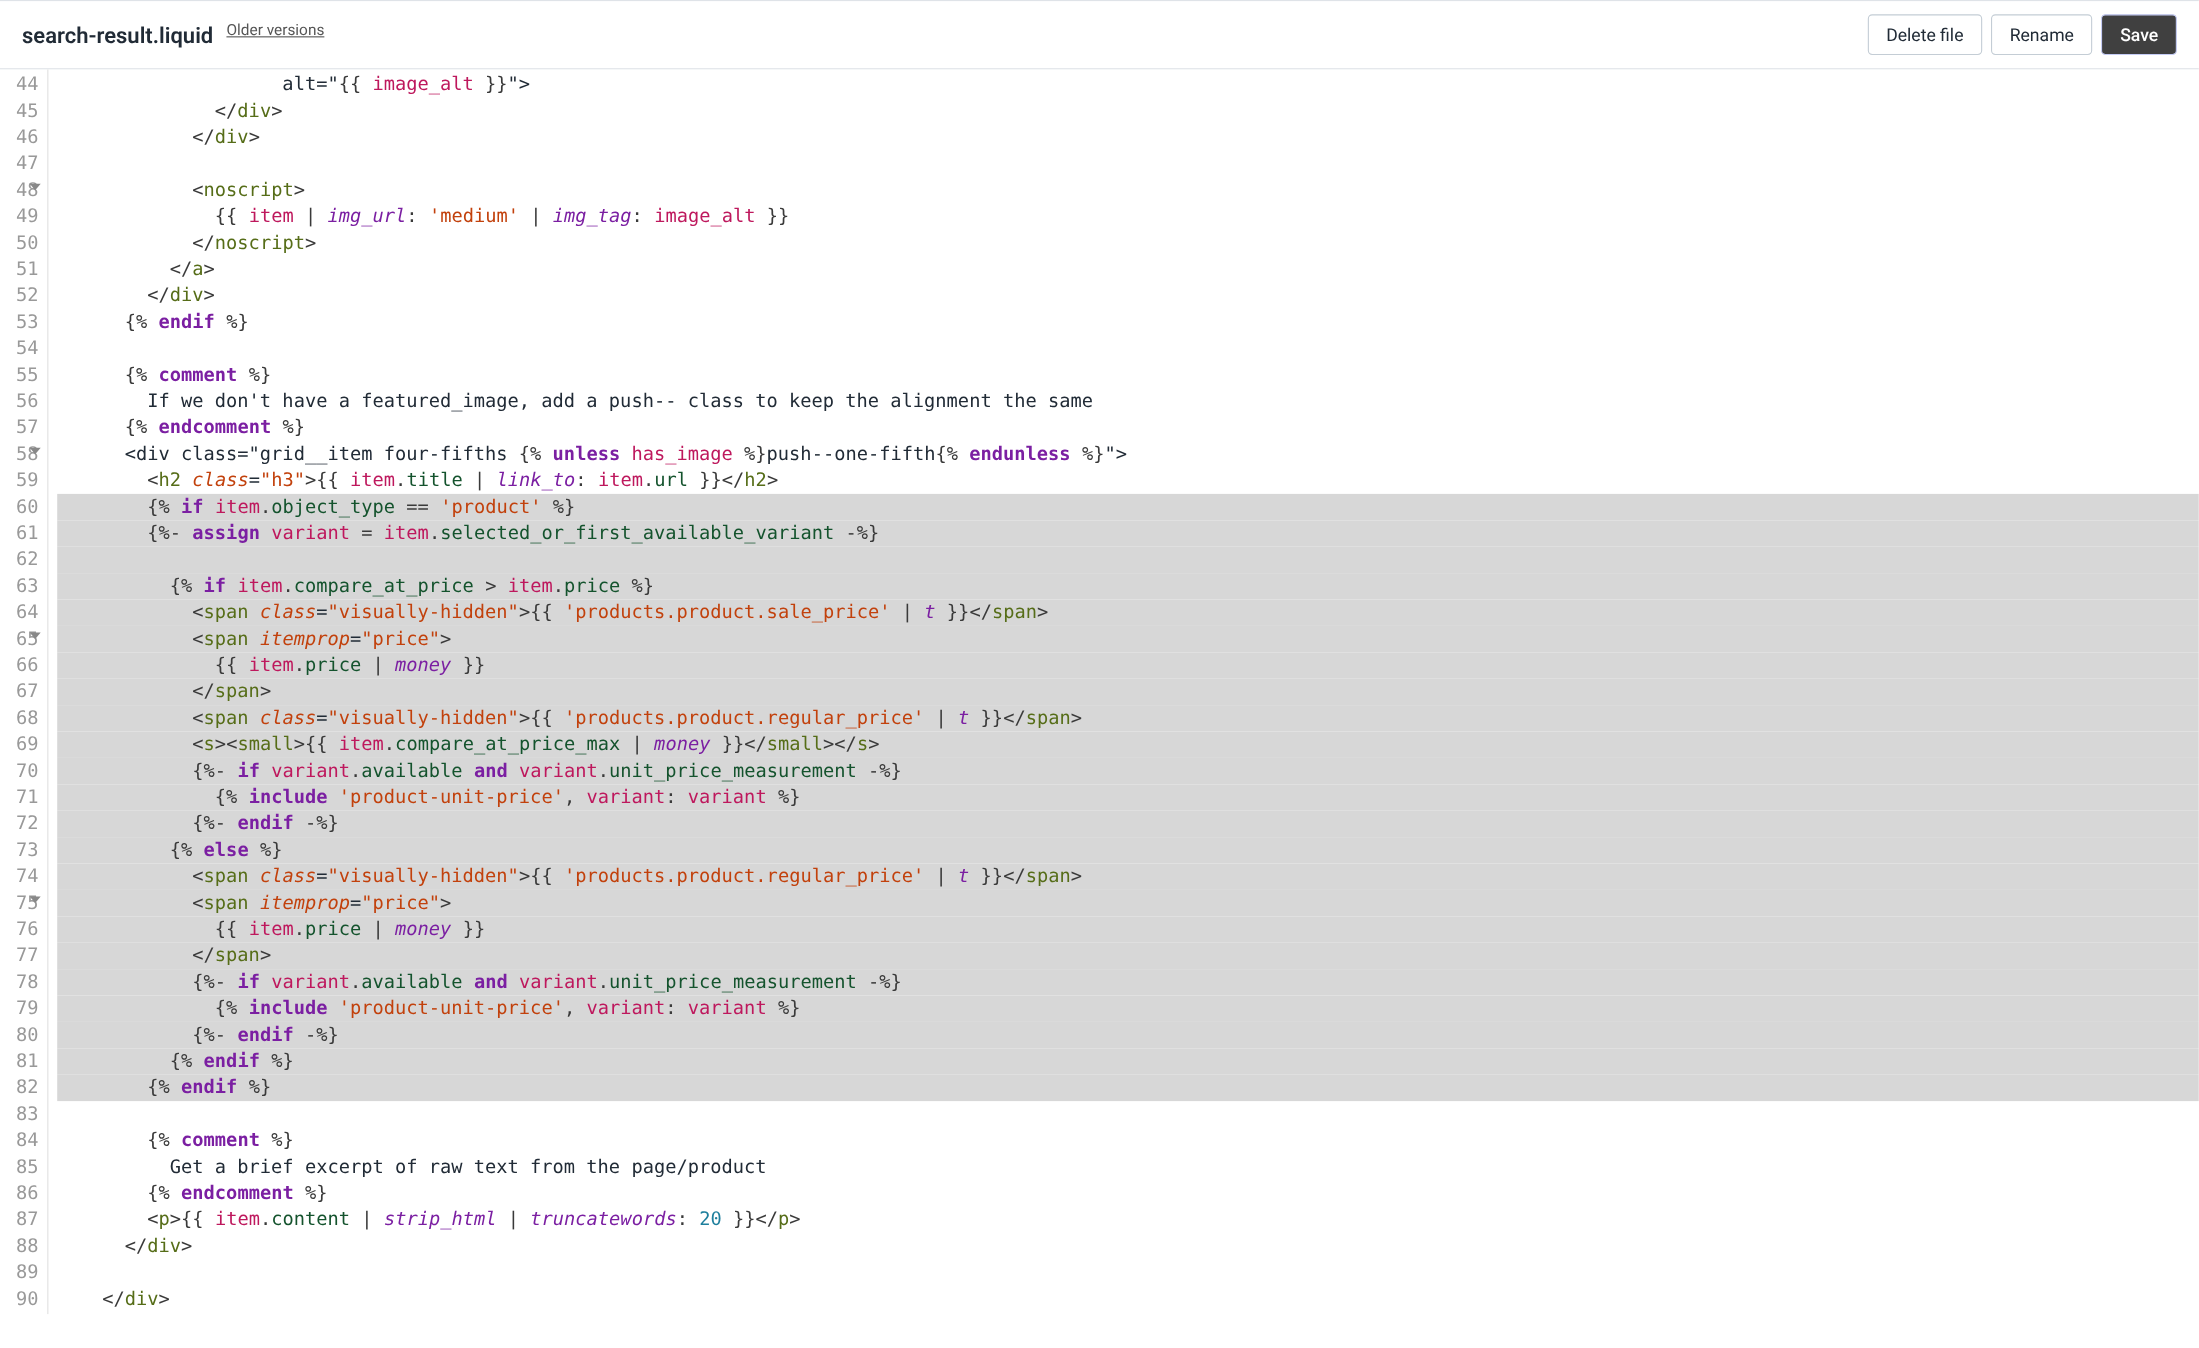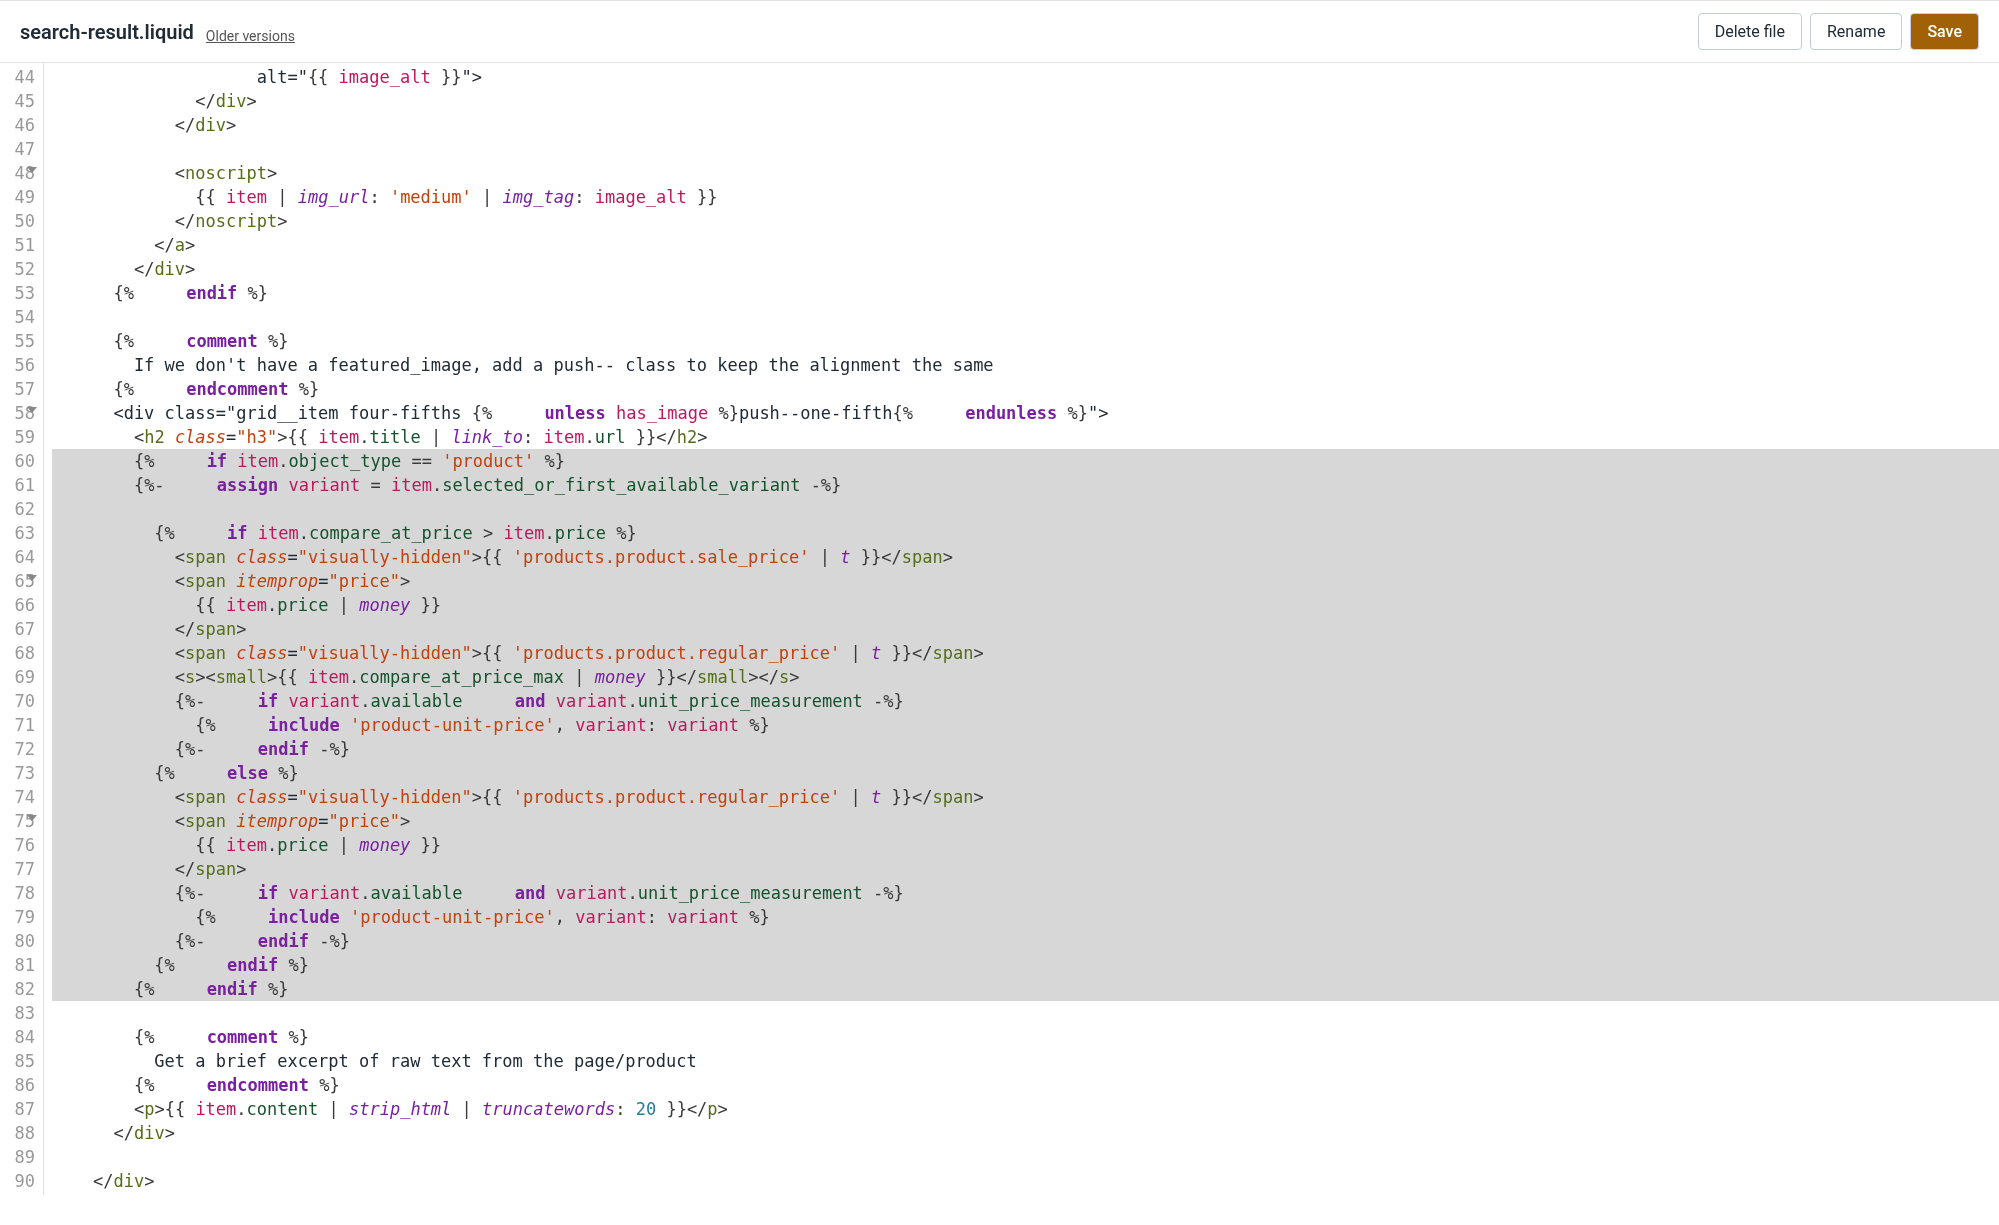--- a/index.html
+++ b/index.html
@@ -12,21 +12,21 @@
   .header {
     display: flex;
     align-items: center;
     justify-content: space-between;
     padding: 12px 20px;
     border-bottom: 1px solid #dfe3e8;
     border-top: 1px solid #dfe3e8;
   }
   .header-left {
     display: flex;
-    align-items: flex-end;
+    align-items: flex-start;
     gap: 12px;
   }
   .filename {
     font-size: 20px;
     font-weight: 600;
     color: #212b36;
   }
   .older-versions {
     font-size: 14px;
     color: #555;
@@ -41,21 +41,21 @@
     padding: 8px 16px;
     border: 1px solid #c4cdd5;
     border-radius: 4px;
     background: #fff;
     font-size: 16px;
     color: #212b36;
     cursor: pointer;
     font-family: inherit;
   }
   .btn-save {
-    background: #a16207;
+    background: #404040;
     border-color: #c5ccf5;
     color: #fff;
     font-weight: 500;
   }
   .editor-wrap {
     display: flex;
     font-family: "Menlo", "Monaco", "Consolas", monospace;
     font-size: 17px;
     line-height: 24px;
     white-space: pre;
@@ -86,21 +86,21 @@
   }
   .code {
     flex: 1 1 auto;
     padding: 2px 0 2px 8px;
   }
   .code-line {
     height: 24px;
   }
   .hl { background: #d7d7d7; }           
   .br { color: #3a3a3a; }        
-  .kw { color: #7b1fa2; font-weight: bold; margin-left: 42px; }        
+  .kw { color: #7b1fa2; font-weight: bold; }        
   .tag{ color: #566d18; }        
   .attr{ color: #c2410c; font-style: italic; }
   .str{ color: #c2410c; }        
   .num{ color: #1e7f9d; }        
   .fn { color: #7b1fa2; font-style: italic; } 
   .var{ color: #be185d; }
   .prop{ color: #14532d; } 
   .op { color: #3a3a3a; }
 </style>
 </head>

